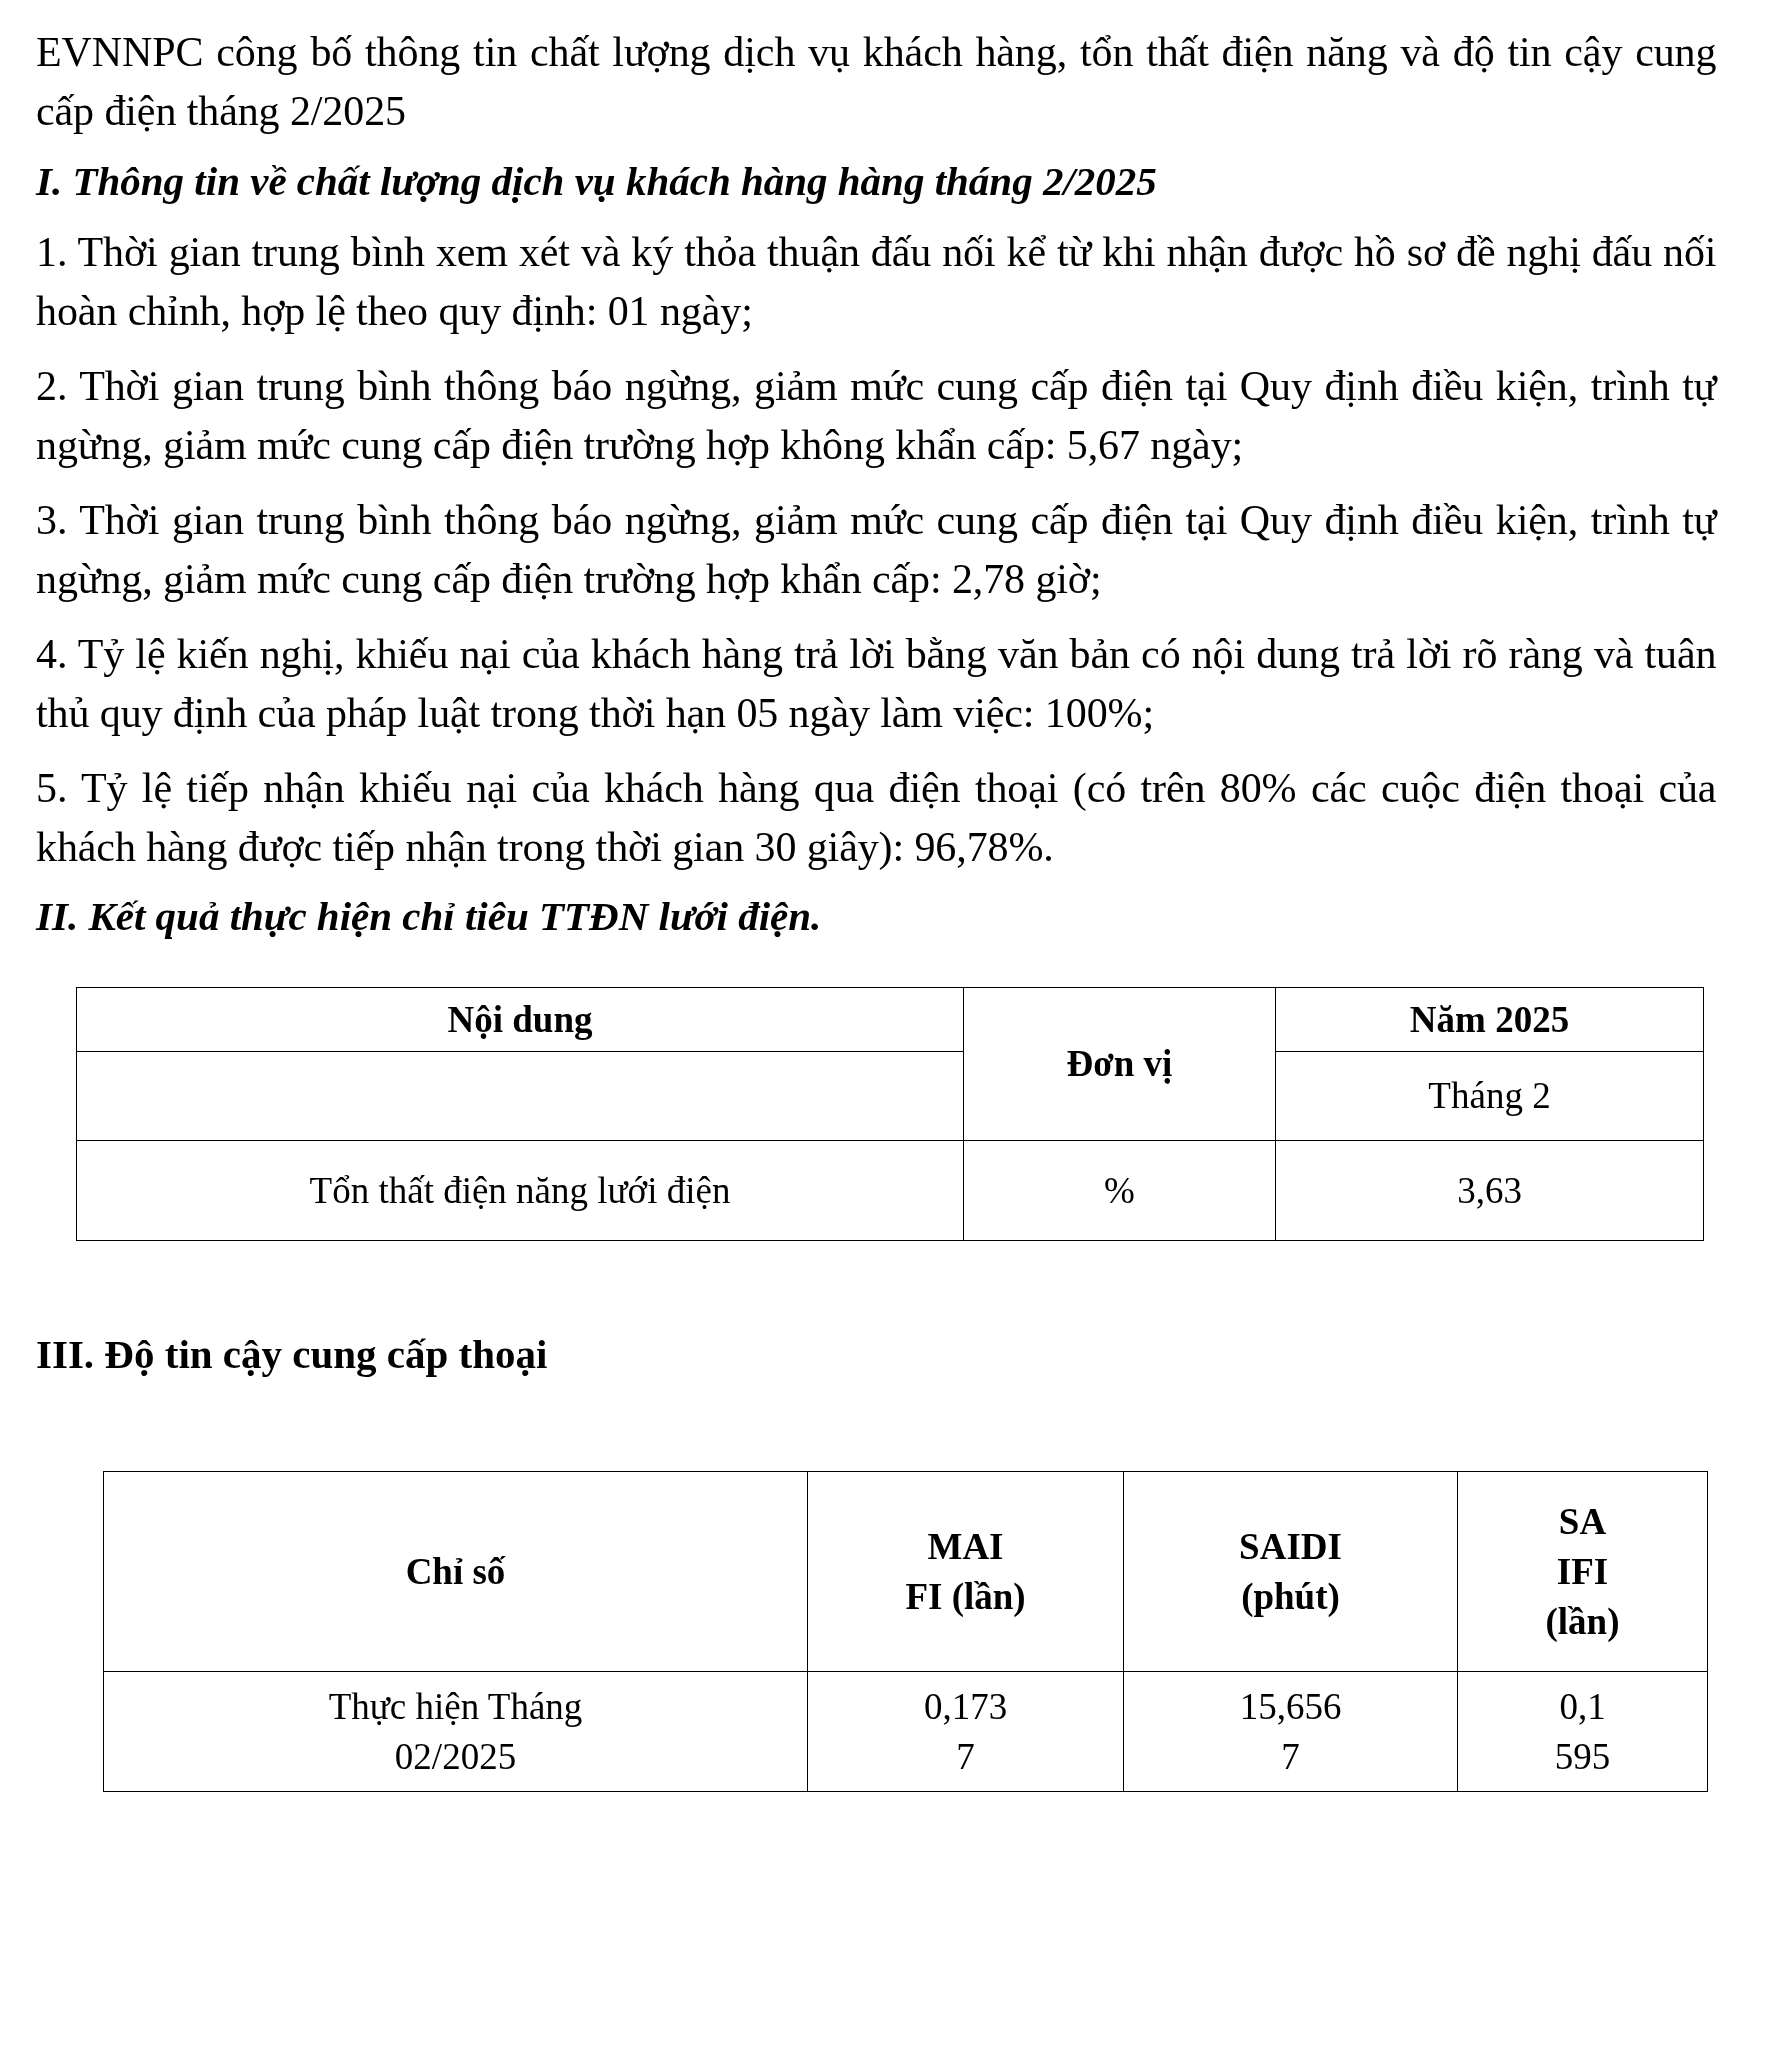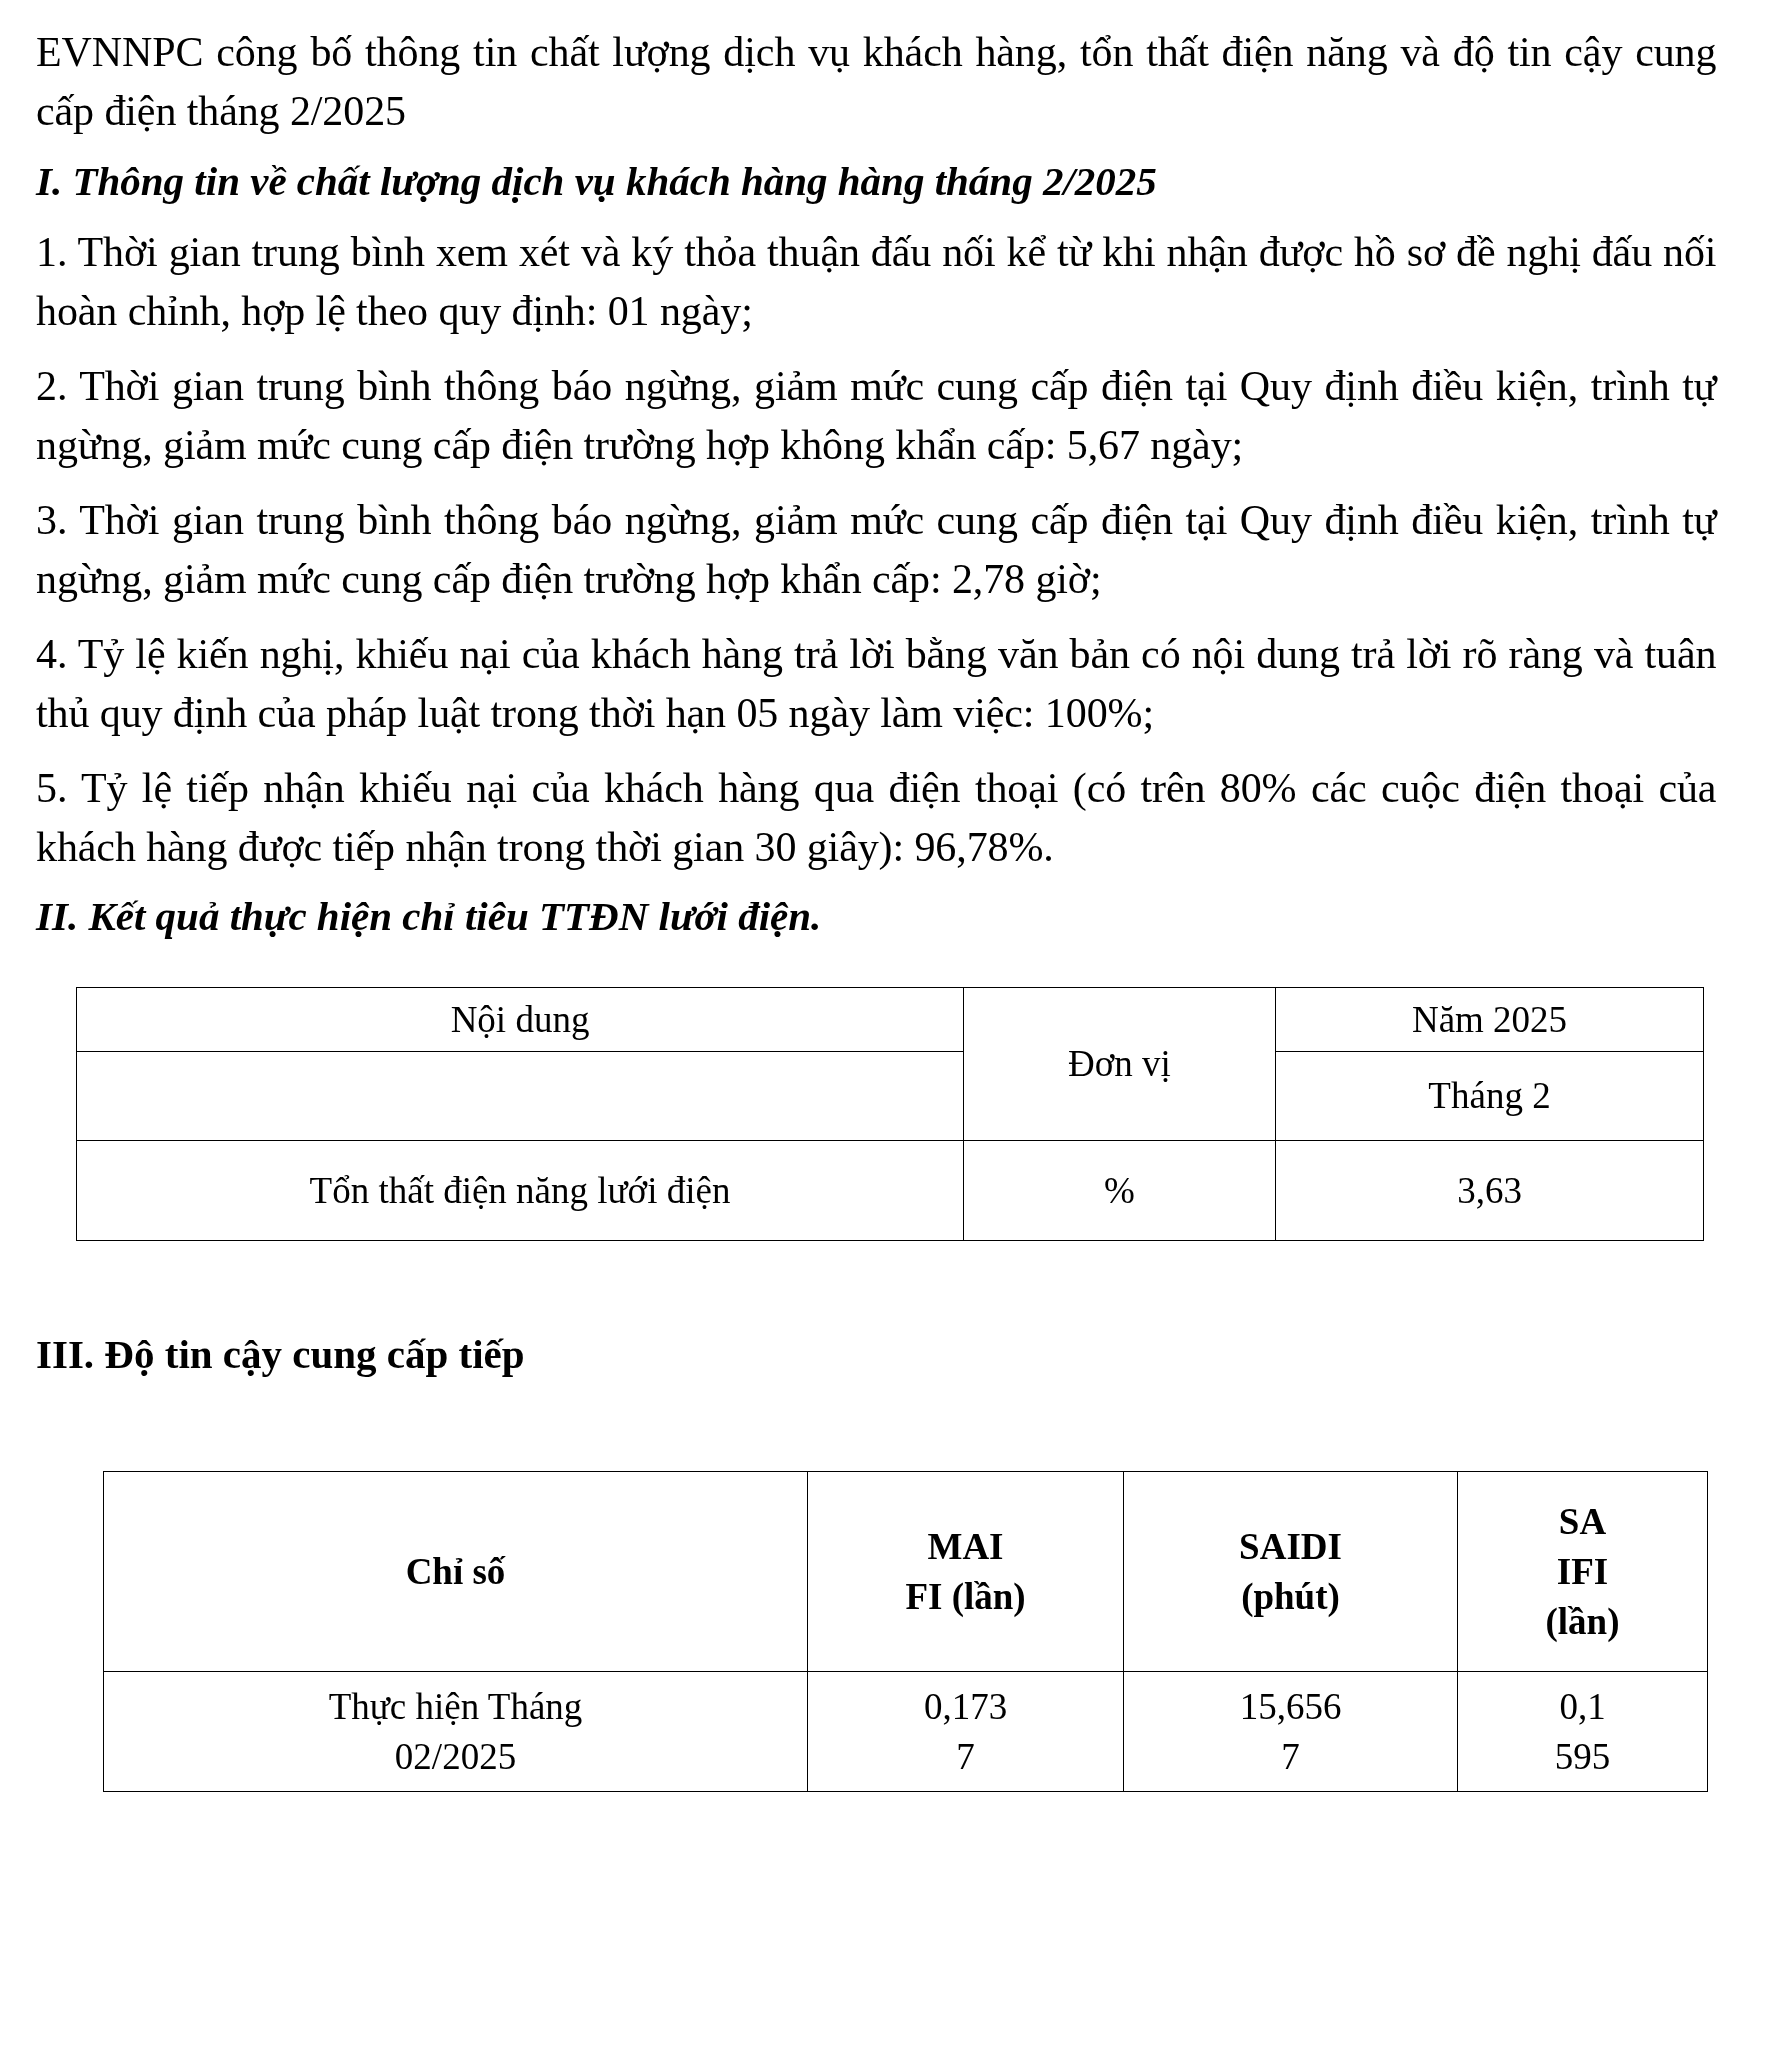--- a/index.html
+++ b/index.html
@@ -65,21 +65,21 @@
   }
 
   
   .tbl-ttdn {
     width: 1626px;
     margin: 43px 0 0 40px;
   }
   .tbl-ttdn .c-noidung { width: 887px; }
   .tbl-ttdn .c-donvi   { width: 312px; }
   .tbl-ttdn .c-value   { width: 428px; }
-  .tbl-ttdn .r-head1 td { height: 64px; }
+  .tbl-ttdn .r-head1 td { height: 64px; font-weight: bold; }
   .tbl-ttdn .r-head2 td { height: 89px; }
   .tbl-ttdn .r-data  td { height: 100px; }
 
   
   .tbl-dtc {
     width: 1604px;
     margin: 89px 0 0 67px;
     font-size: 37px;
     line-height: 50px;
   }
@@ -131,21 +131,21 @@
         <td>Tháng 2</td>
       </tr>
       <tr class="r-data">
         <td>Tổn thất điện năng lưới điện</td>
         <td>%</td>
         <td>3,63</td>
       </tr>
     </tbody>
   </table>
 
-  <h2 class="heading-iii">III. Độ tin cậy cung cấp tiếp</h2>
+  <h2 class="heading-iii">III. Độ tin cậy cung cấp thoại</h2>
 
   <table class="tbl tbl-dtc">
     <colgroup>
       <col class="c-chiso">
       <col class="c-maifi">
       <col class="c-saidi">
       <col class="c-saifi">
     </colgroup>
     <tbody>
       <tr class="hdr">

